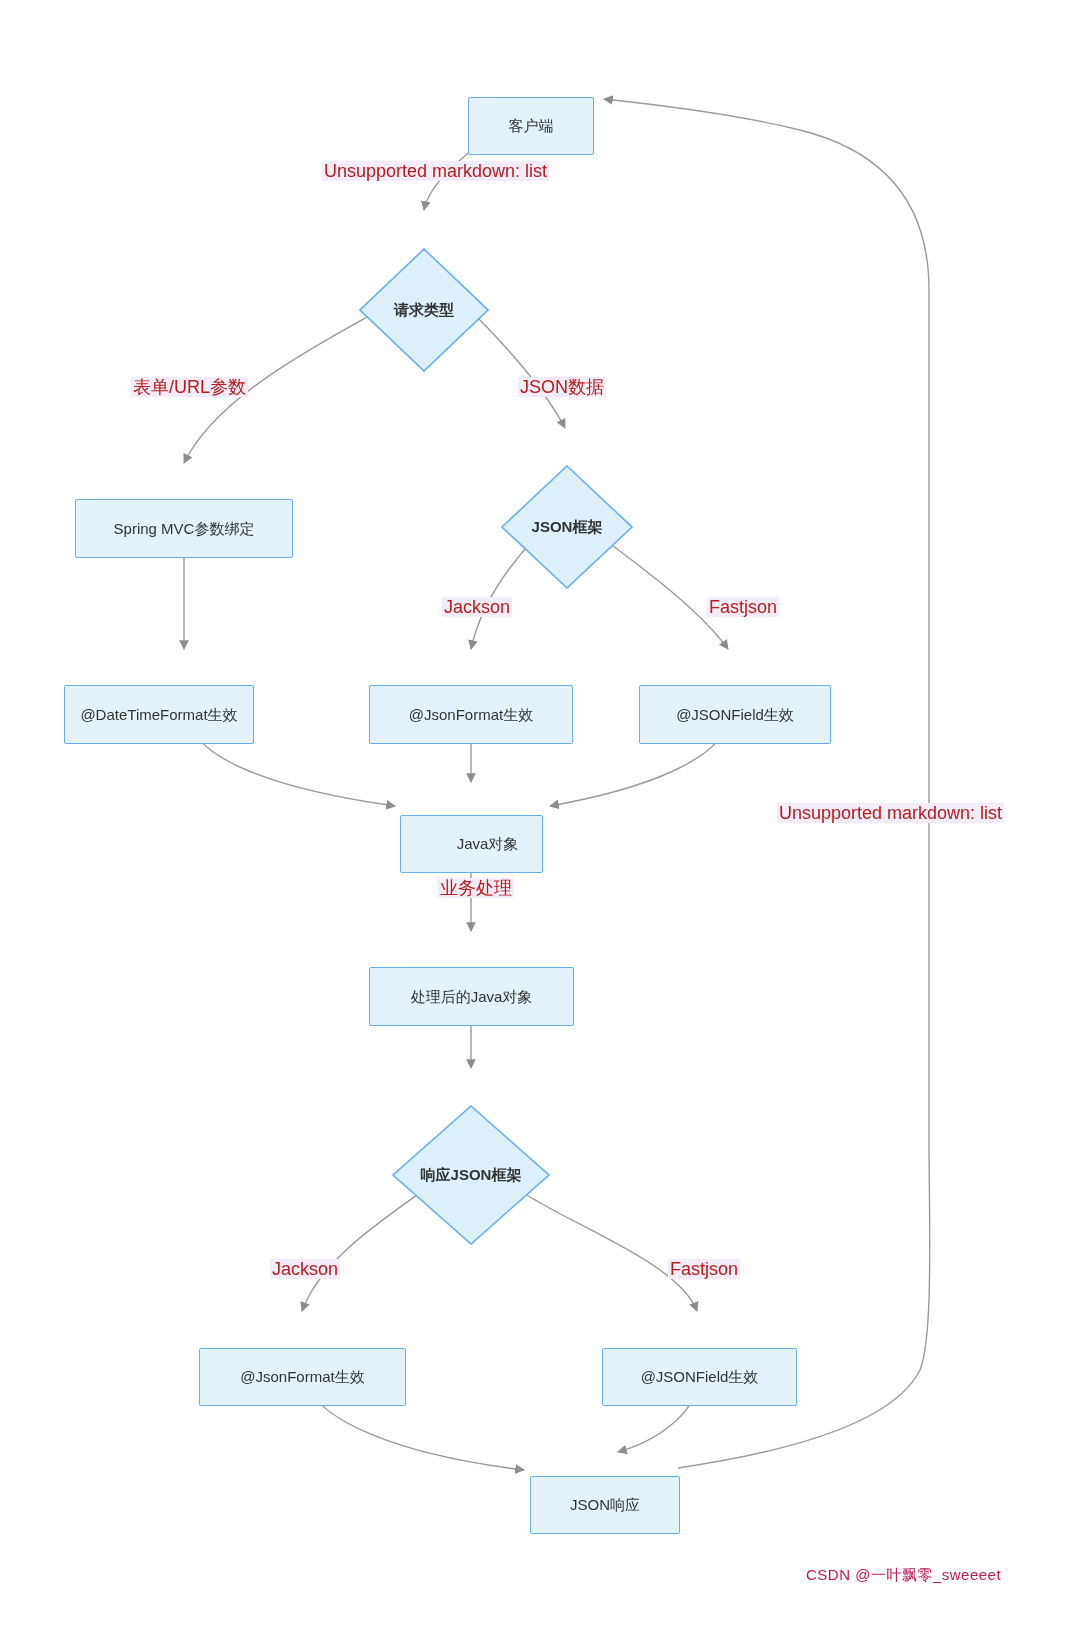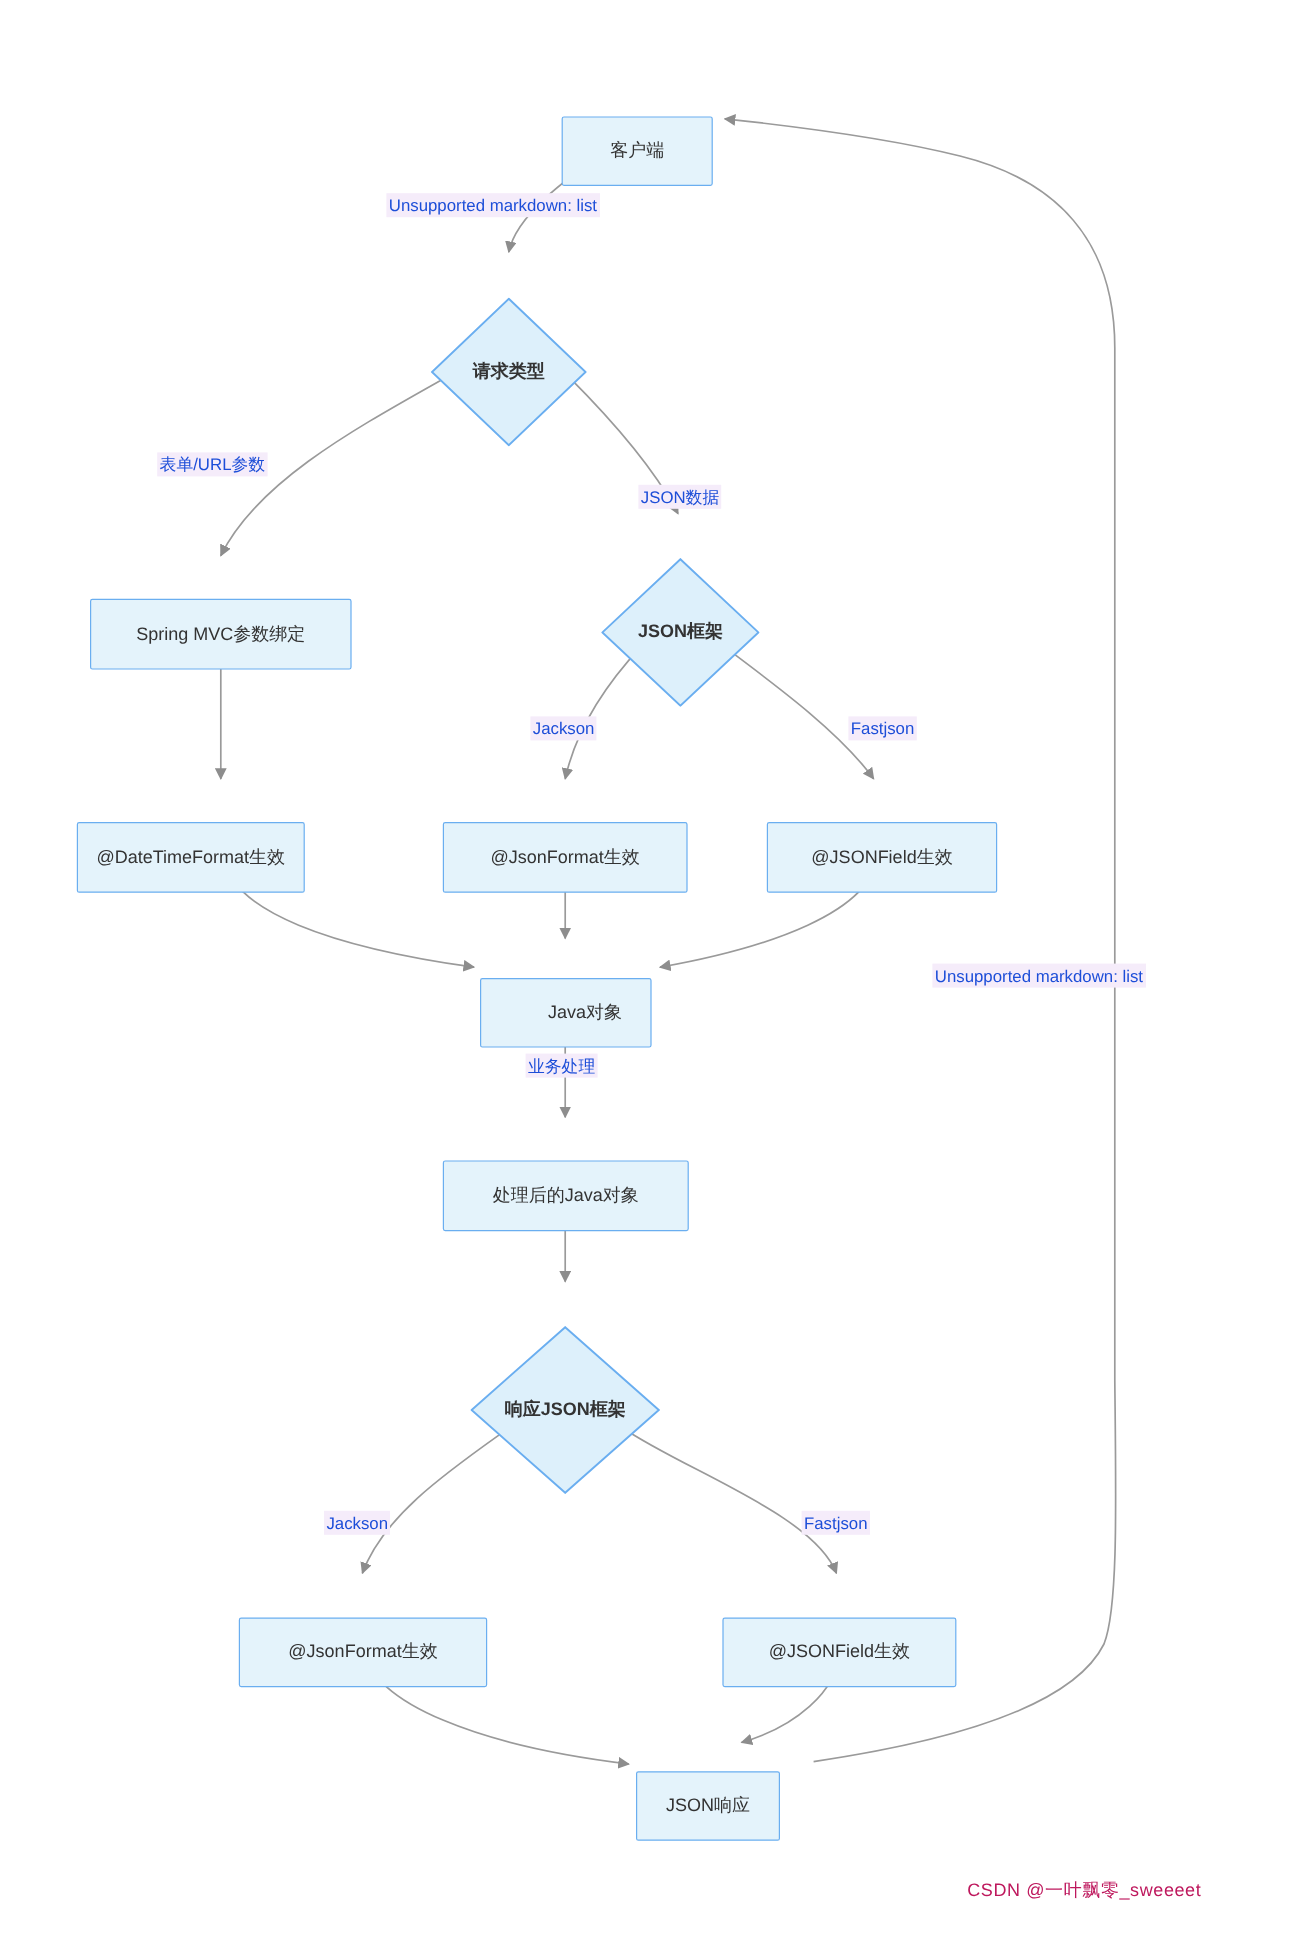--- a/index.html
+++ b/index.html
@@ -57,22 +57,22 @@
   .diamond-label {
     position: relative;
     z-index: 2;
     color: #333333;
     font-size: 15px;
     white-space: nowrap;
   }
   .edge-label {
     position: absolute;
     background: #f5ecfa;
-    color: #1d4ed8;
-    font-size: 14px;
+    color: #b91c1c;
+    font-size: 18px;
     line-height: 18px;
     padding: 1px 2px;
     white-space: nowrap;
     box-sizing: border-box;
   }
   .watermark {
     position: absolute;
     color: #be185d;
     font-size: 15px;
     white-space: nowrap;
@@ -177,29 +177,29 @@
   </div>
 
   <div class="node rect" style="left:199px; top:1316px; width:207px; height:58px;">
     <span>@JsonFormat生效</span>
   </div>
 
   <div class="node rect" style="left:602px; top:1316px; width:195px; height:58px;">
     <span>@JSONField生效</span>
   </div>
 
-  <div class="node rect" style="left:530px; top:1444px; width:120px; height:58px;">
+  <div class="node rect" style="left:530px; top:1444px; width:150px; height:58px;">
     <span>JSON响应</span>
   </div>
 
   <div class="edge-label" style="left:322px; top:161px;">Unsupported markdown: list</div>
 
   <div class="edge-label" style="left:131px; top:377px;">表单/URL参数</div>
 
-  <div class="edge-label" style="left:532px; top:377px;margin-top:27px;">JSON数据</div>
+  <div class="edge-label" style="left:518px; top:377px;">JSON数据</div>
 
   <div class="edge-label" style="left:442px; top:597px;">Jackson</div>
 
   <div class="edge-label" style="left:707px; top:597px;">Fastjson</div>
 
   <div class="edge-label" style="left:438px; top:878px;">业务处理</div>
 
   <div class="edge-label" style="left:777px; top:803px;">Unsupported markdown: list</div>
 
   <div class="edge-label" style="left:270px; top:1259px;">Jackson</div>

